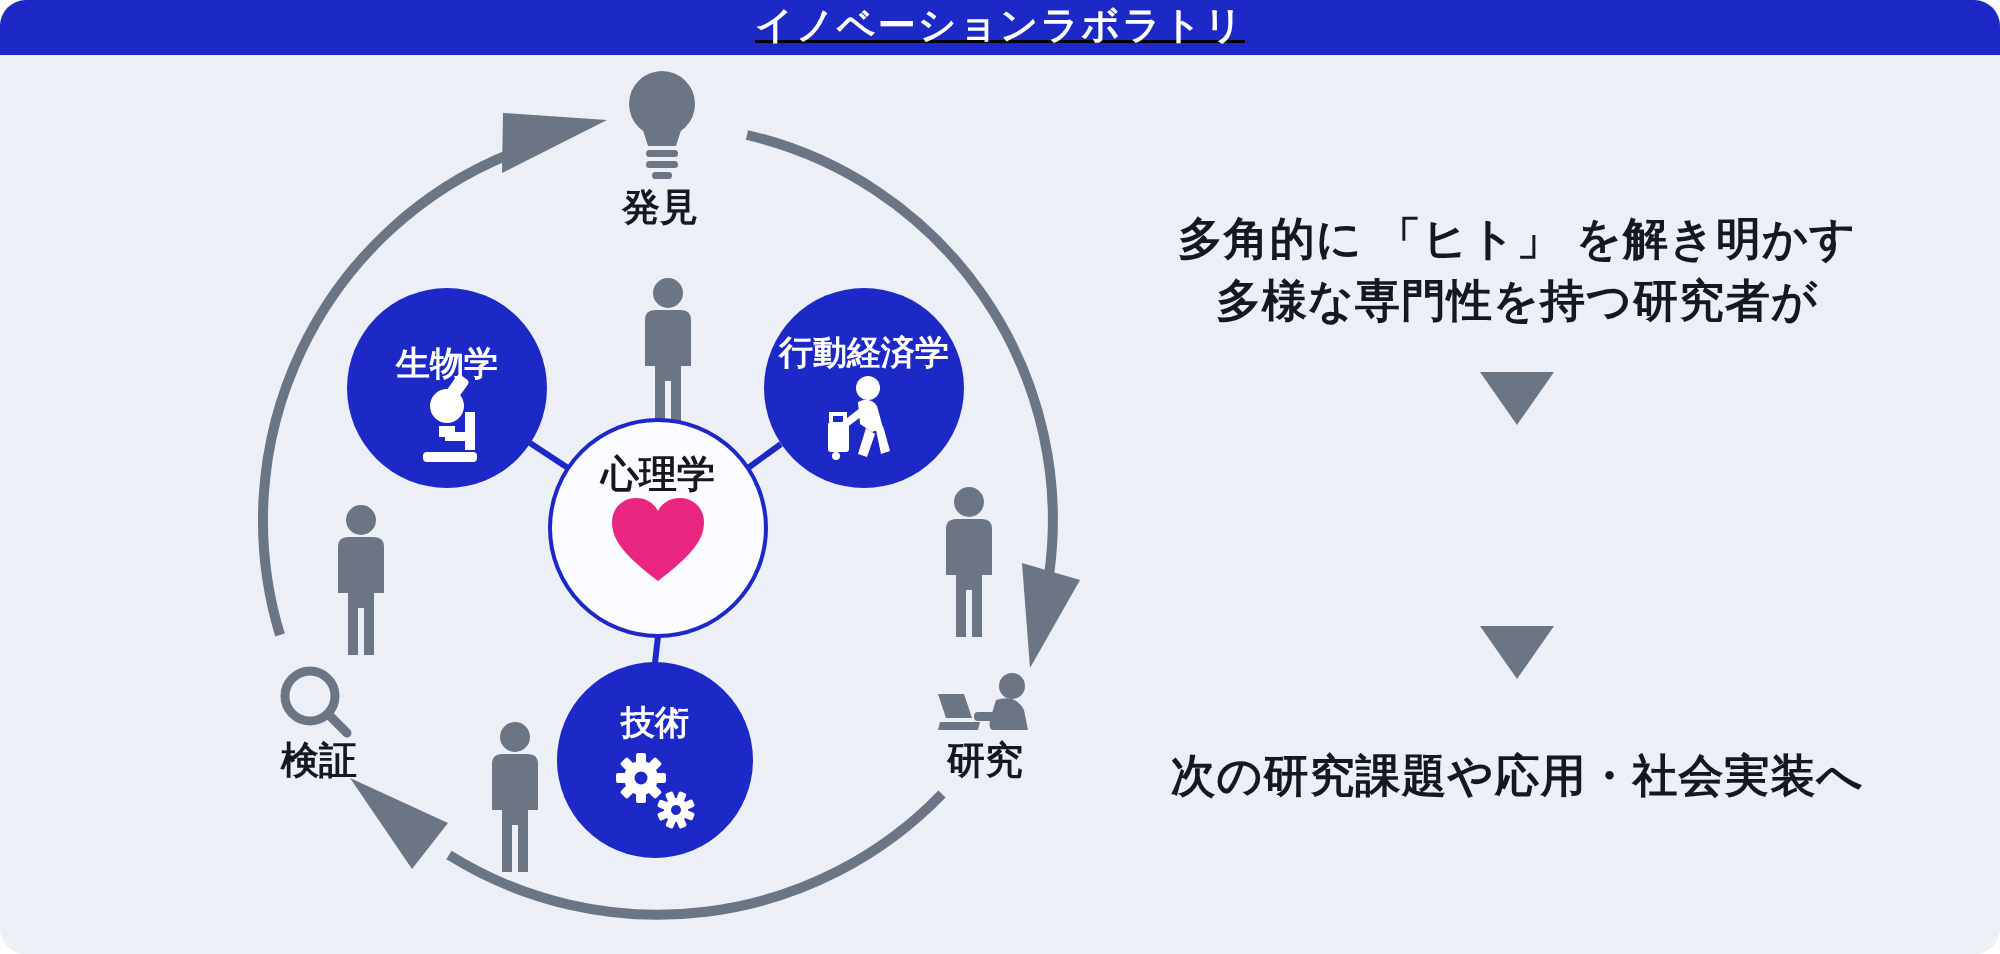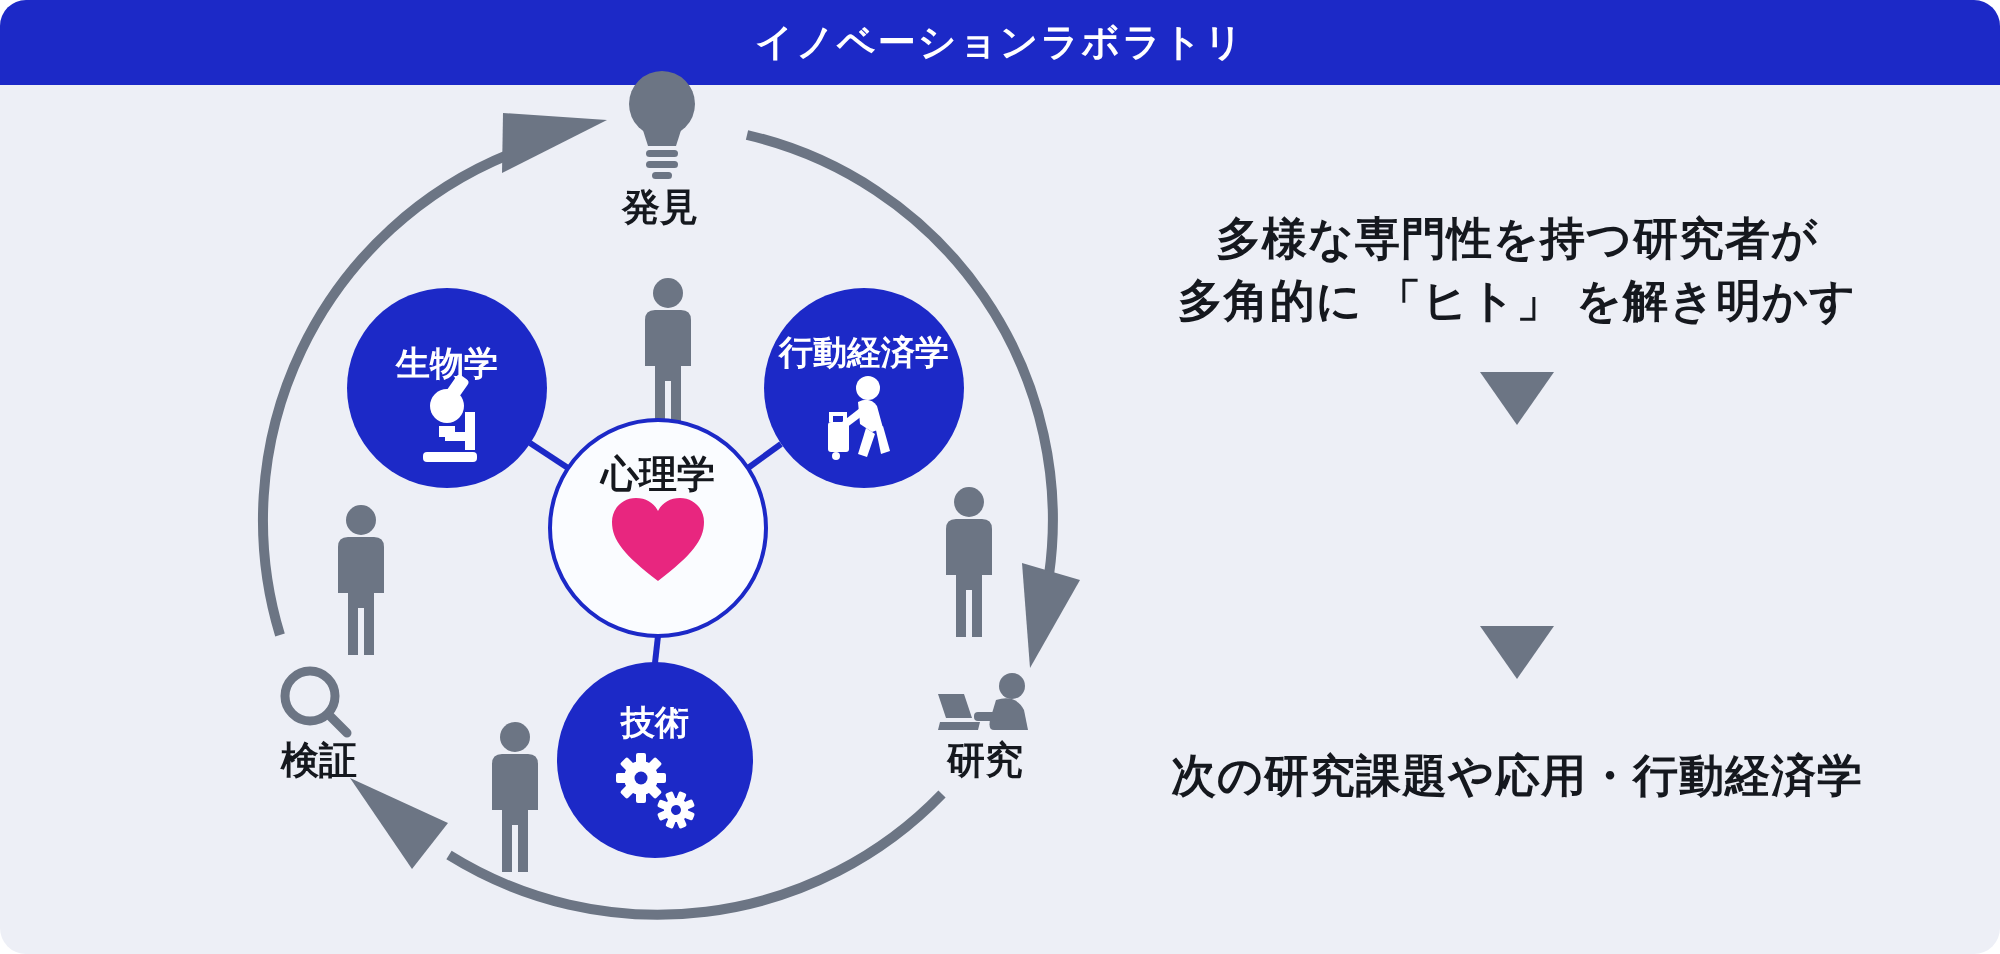--- a/index.html
+++ b/index.html
@@ -2,22 +2,22 @@
 <html><head>
 <meta charset="utf-8">
 <style>
   html,body{margin:0;padding:0;background:#ffffff;}
   .card{
     position:relative;width:2000px;height:954px;background:#edeff6;
     border-radius:26px;overflow:hidden;
     font-family:"Liberation Sans","DejaVu Sans",sans-serif;
   }
   .title-bar{
-    position:absolute;left:0;top:0;width:100%;height:85px;background:#1c29c7;
-    display:flex;align-items:center;justify-content:center;
+    position:absolute;left:0;top:0;width:100%;height:55px;background:#1c29c7;
+    display:flex;align-items:flex-start;justify-content:center;text-decoration:underline;
   }
   .title-bar h1{
     margin:0;color:#ffffff;font-size:38px;font-weight:bold;letter-spacing:2px;
   }
   .diagram-svg{position:absolute;left:0;top:0;width:2000px;height:954px;}
   .stage-label{font-size:38px;font-weight:bold;fill:#15181e;}
   .disc-label{font-size:34px;font-weight:bold;fill:#ffffff;}
   .center-label{font-size:38px;font-weight:bold;fill:#15181e;}
   .process{position:absolute;left:1150px;top:0;width:734px;height:954px;}
   .step{
@@ -165,23 +165,23 @@
 
     <g>
       <circle cx="658" cy="528" r="108" fill="#fafcff" stroke="#1c29c7" stroke-width="4"></circle>
       <text x="658" y="474" text-anchor="middle" dominant-baseline="central" class="center-label">心理学</text>
       <path d="M 658 581 C 624 555 612 540 612 522 C 612 508 623 498 636 498 C 646 498 654 503 658 511 C 662 503 670 498 680 498 C 693 498 704 508 704 522 C 704 540 692 555 658 581 Z" fill="#e8267f"></path>
     </g>
   </svg>
 
   <div class="process">
     <div class="step step1">
+      <div>多角的に 「ヒト」 を解き明かす</div>
       <div>多様な専門性を持つ研究者が</div>
-      <div>多角的に 「ヒト」 を解き明かす</div>
     </div>
     <div class="tri tri1"></div>
     <div class="tri tri2"></div>
     <div class="step step3">
-      <div>次の研究課題や応用・行動経済学</div>
+      <div>次の研究課題や応用・社会実装へ</div>
     </div>
   </div>
 
 </div>
 
 </body></html>

